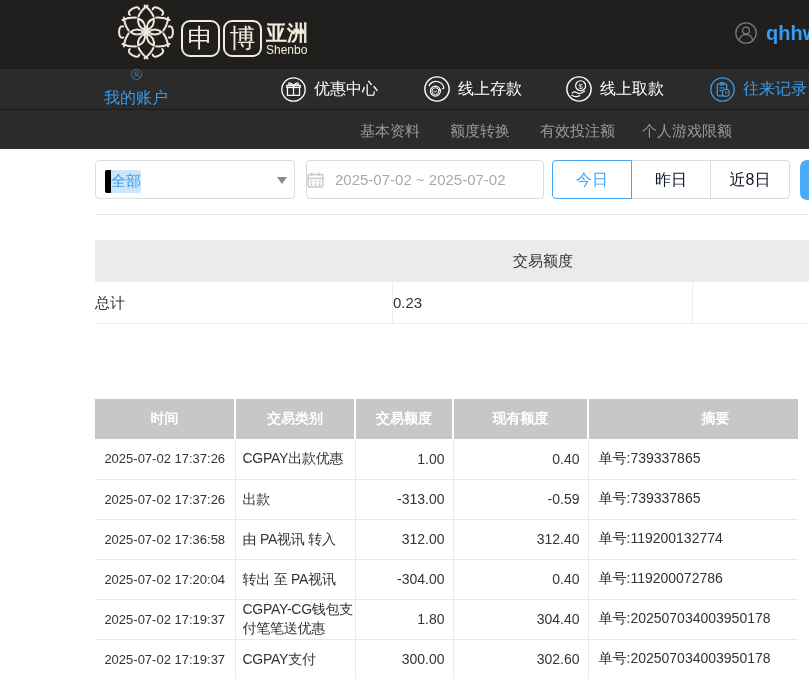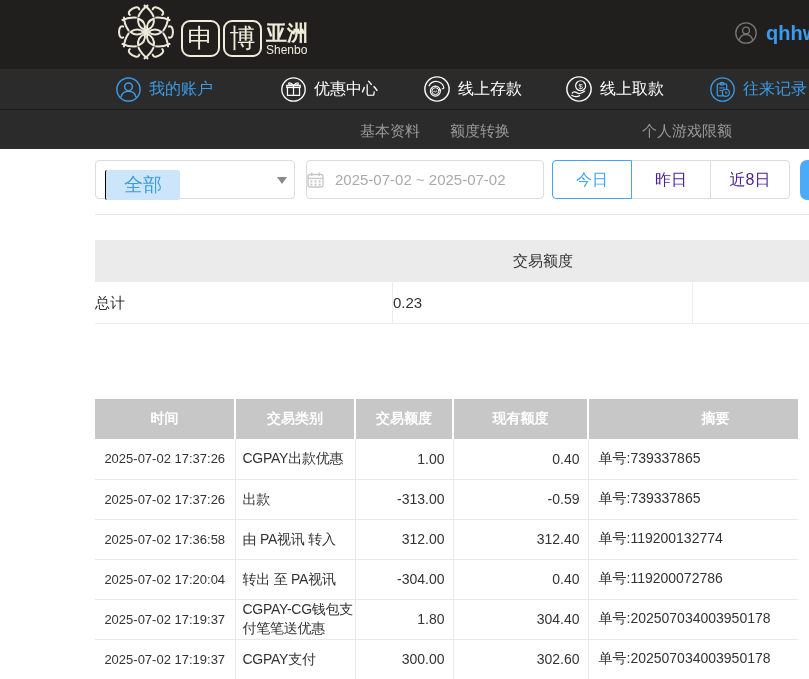--- a/index.html
+++ b/index.html
@@ -21,26 +21,26 @@
 .nav { position:absolute; left:0; top:69px; width:100%; height:41px; background:#2b2b2b; border-bottom:1px solid #1a1a1a; }
 .nav-item { position:absolute; top:0; height:40px; display:flex; align-items:center; gap:8px; color:#fff; font-size:16px; white-space:nowrap; }
 .nav-item.active { color:#3d9ae5; }
 
 
 .subnav { position:absolute; left:0; top:110px; width:100%; height:39px; background:#2b2b2b;padding-left:30px; }
 .sub-item { position:absolute; top:0; height:39px; line-height:42px; color:#9a9a9a; font-size:15px; white-space:nowrap; }
 
 
 .sel { position:absolute; left:95px; top:160px; width:200px; height:39px; border:1px solid #dcdcdc; border-radius:4px; background:#fff; }
-.sel-hl { position:absolute; left:9px; top:9px; padding:2px 18px; background:#cde5fa; border-radius:2px; color:#3d9ae5; font-size:19px; border-left:1px solid #000000; }
+.sel-hl { position:absolute; left:9px; top:9px; padding:2px 0; background:#cde5fa; border-radius:2px; color:#3d9ae5; font-size:15px; border-left:6px solid #000000; }
 .sel-arrow { position:absolute; left:277px; top:177px; width:0; height:0; border-left:5px solid transparent; border-right:5px solid transparent; border-top:7px solid #8a8a8a; }
 .datebox { position:absolute; left:306px; top:160px; width:238px; height:39px; border:1px solid #dcdcdc; border-radius:4px; background:#fff; display:flex; align-items:center; }
 .datetext { color:#a9aab0; font-size:15px; margin-left:11px; letter-spacing:0; }
 .btngrp { position:absolute; left:552px; top:160px; height:39px; display:flex; }
-.btn { width:80px; height:39px; border:1px solid #dcdcdc; background:#fff; color:#4c1d95; font-size:16px; text-align:center; line-height:37px; margin-left:-1px; }
+.btn { width:80px; height:39px; border:1px solid #dcdcdc; background:#fff; color:#0f172a; font-size:16px; text-align:center; line-height:37px; margin-left:-1px; }
 .btn.first { border-radius:4px 0 0 4px; margin-left:0; }
 .btn.last { border-radius:0 4px 4px 0; }
 .btn.active { border:1px solid #42a5f5; color:#42a5f5; z-index:2; position:relative; }
 .bluebtn { position:absolute; left:800px; top:160px; width:70px; height:40px; background:#4babf7; border-radius:7px; }
 .divline { position:absolute; left:95px; top:214px; width:714px; height:1px; background:#e6e6e6; }
 
 
 .sumtab { position:absolute; left:95px; top:240px; width:1200px; }
 .sumhead { height:42px; background:#ebebeb; position:relative; }
 .sumhead .h2 { position:absolute; left:298px; width:300px; top:0; height:42px; text-align:center; line-height:42px; color:#333; font-size:15px; }
@@ -90,21 +90,21 @@
     <div class="logo-sb">Shenbo</div>
     <svg class="user-ic" width="22" height="22" viewBox="0 0 22 22">
       <circle cx="11" cy="11" r="10.2" fill="none" stroke="#787878" stroke-width="1.3"></circle>
       <circle cx="11" cy="8.6" r="3.4" fill="none" stroke="#787878" stroke-width="1.3"></circle>
       <path d="M4.4 17.8 C5.2 13.9 8 12.6 11 12.6 C14 12.6 16.8 13.9 17.6 17.8" fill="none" stroke="#787878" stroke-width="1.3"></path>
     </svg>
     <div class="user-name">qhhw</div>
   </div>
 
   <div class="nav">
-    <div class="nav-item active" style="left:116px;">
+    <div class="nav-item active" style="left:104px;flex-direction:column;">
       <svg width="25" height="25" viewBox="0 0 22 22">
         <circle cx="11" cy="11" r="10.2" fill="none" stroke="#3d9ae5" stroke-width="1.3"></circle>
         <circle cx="11" cy="8.6" r="3.4" fill="none" stroke="#3d9ae5" stroke-width="1.3"></circle>
         <path d="M4.4 17.8 C5.2 13.9 8 12.6 11 12.6 C14 12.6 16.8 13.9 17.6 17.8" fill="none" stroke="#3d9ae5" stroke-width="1.3"></path>
       </svg>
       <span>我的账户</span>
     </div>
     <div class="nav-item" style="left:281px;">
       <svg width="25" height="25" viewBox="0 0 24 24">
         <circle cx="12" cy="12" r="11.2" fill="none" stroke="#fff" stroke-width="1.3"></circle>
@@ -145,20 +145,21 @@
         <circle cx="15.2" cy="15.2" r="3.4" fill="#2b2b2b" stroke="#3d9ae5" stroke-width="1.1"></circle>
         <path d="M15.2 13.6 V15.3 H16.8" fill="none" stroke="#3d9ae5" stroke-width="1"></path>
       </svg>
       <span>往来记录</span>
     </div>
   </div>
 
   <div class="subnav">
     <div class="sub-item" style="left:360px;">基本资料</div>
     <div class="sub-item" style="left:450px;">额度转换</div>
+    <div class="sub-item" style="left:540px;">有效投注额</div>
     <div class="sub-item" style="left:642px;">个人游戏限额</div>
   </div>
 
   <div class="sel">
       <span class="sel-hl">全部</span>
     </div>
   <div class="sel-arrow"></div>
   <div class="datebox">
     <svg width="17" height="17" viewBox="0 0 17 17">
       <rect x="1" y="3.5" width="15" height="12.5" rx="2" fill="none" stroke="#c8c8c8" stroke-width="1.4"></rect>

